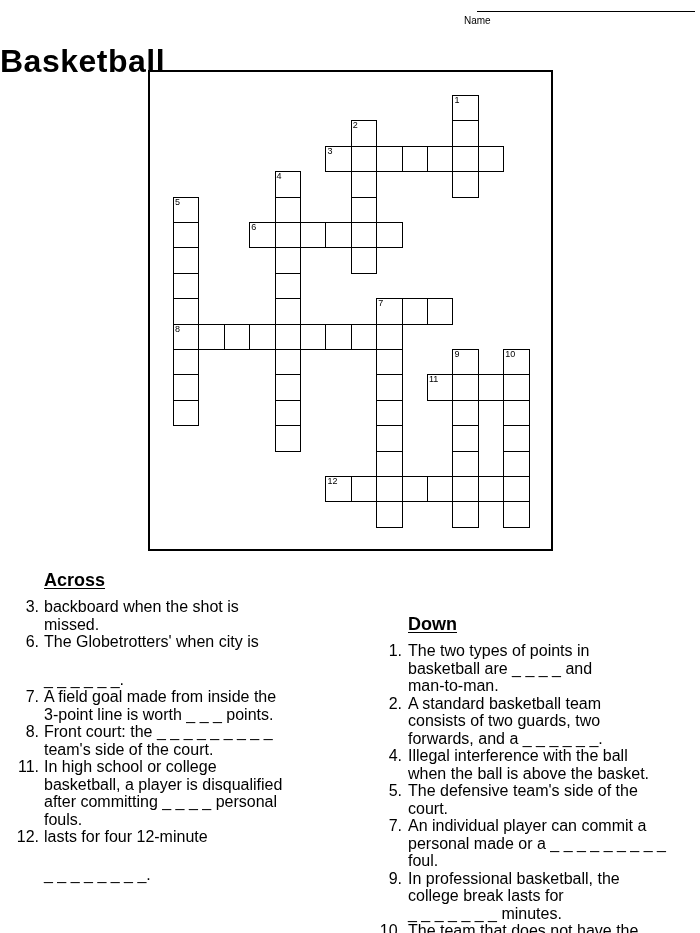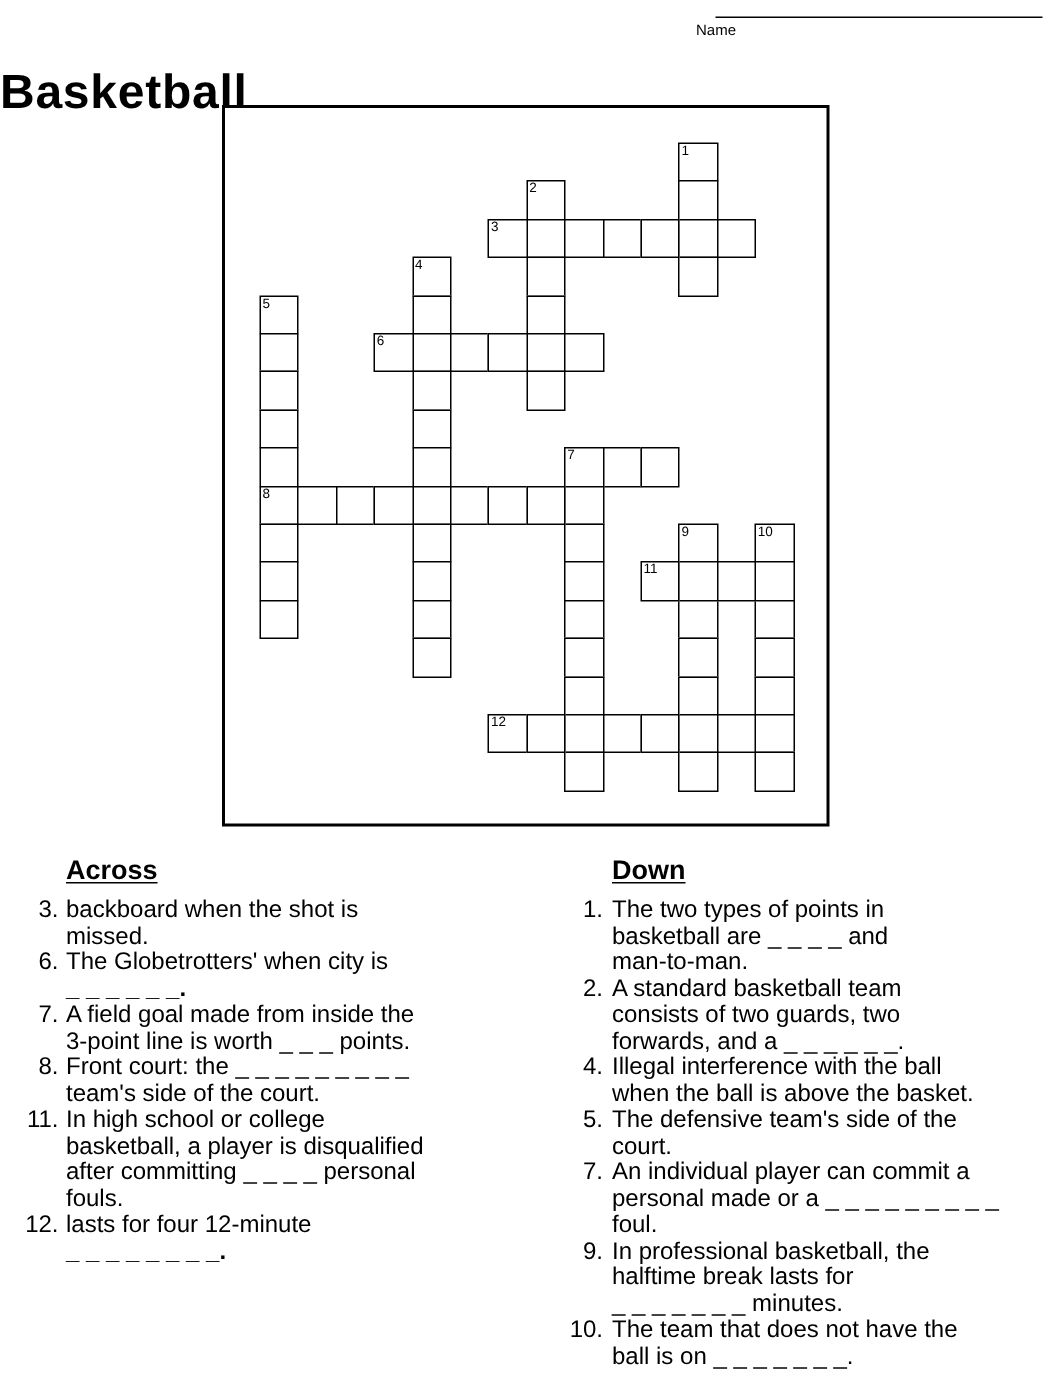--- a/index.html
+++ b/index.html
@@ -15,27 +15,27 @@
   .grid-box{position:absolute;left:148px;top:70px;width:405px;height:481px;
     border:2px solid #000;box-sizing:border-box;background:#fff;}
   .cell{position:absolute;width:26.4px;height:26.4px;border:1px solid #000;
     box-sizing:border-box;background:#fff;}
   .cell-num{position:absolute;left:1px;top:0;font-size:9px;line-height:9px;}
   .clue-col{position:absolute;top:570px;}
   .across-col{left:12px;width:350px;}
   .down-col{left:374px;width:324px;}
   .clue-header{font-size:18px;font-weight:700;line-height:20px;margin:0 0 8px 32px;
     text-decoration:underline;text-underline-offset:2px;}
-  .down-col .clue-header{margin-left:34px;}
+  .down-col .clue-header{margin-left:34px;margin-top:44px;}
   .clue{display:flex;font-size:16px;line-height:17.5px;}
   .clue-num{flex:0 0 27px;text-align:right;margin-right:5px;white-space:nowrap;}
   .down-col .clue-num{flex:0 0 28px;margin-right:6px;}
   .clue-text{flex:1;}
   .clue-line{white-space:nowrap;}
-  .blank-line{margin-top:0;font-weight:bold;}
+  .blank-line{margin-top:20px;}
 </style>
 </head>
 <body>
 
 <span class="name-label">Name</span>
 <div class="name-line"></div>
 
 <h1 class="title">Basketball</h1>
 
 <div class="grid-box">
@@ -230,21 +230,21 @@
         <span class="clue-text">
           <div class="clue-line">An individual player can commit a</div>
           <div class="clue-line">personal made or a _ _ _ _ _ _ _ _ _</div>
           <div class="clue-line">foul.</div>
         </span>
       </div>
       <div class="clue">
         <span class="clue-num">9.</span>
         <span class="clue-text">
           <div class="clue-line">In professional basketball, the</div>
-          <div class="clue-line">halftime break lasts for</div>
+          <div class="clue-line">college break lasts for</div>
           <div class="clue-line">_ _ _ _ _ _ _ minutes.</div>
         </span>
       </div>
       <div class="clue">
         <span class="clue-num">10.</span>
         <span class="clue-text">
           <div class="clue-line">The team that does not have the</div>
           <div class="clue-line">ball is on _ _ _ _ _ _ _.</div>
         </span>
       </div>

